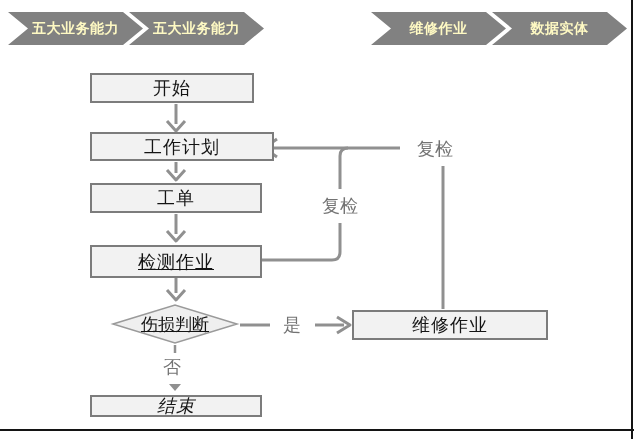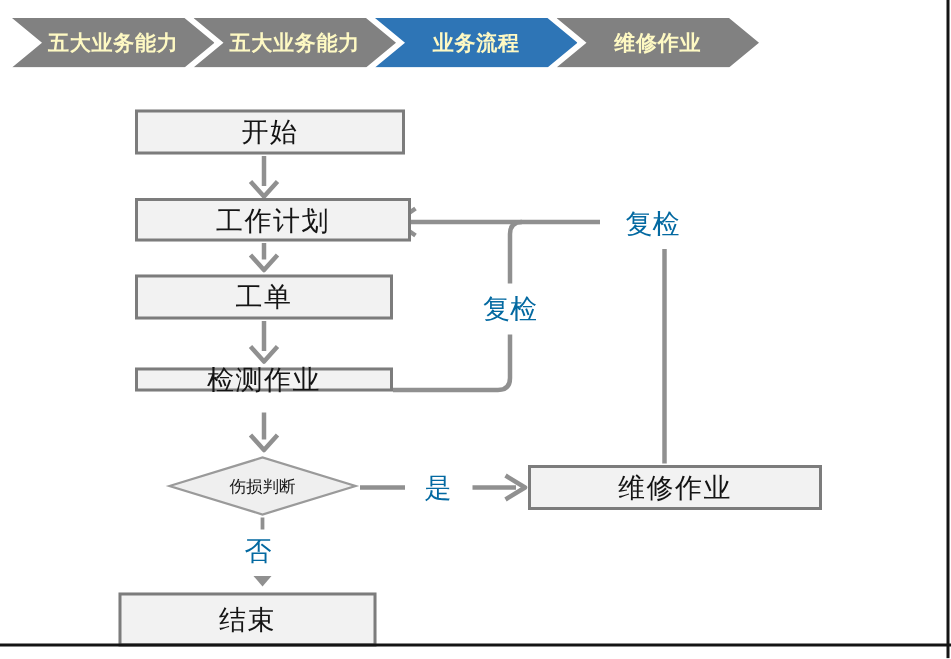--- a/index.html
+++ b/index.html
@@ -25,50 +25,50 @@
   .chevron.active{background:#2E75B6;}
   .c0{left:0;} .c1{left:121px;} .c2{left:242px;} .c3{left:363px;} .c4{left:484px;}
 
   
   .edges{position:absolute;left:0;top:0;width:634px;height:439px;}
   .node{
     position:absolute;background:#f2f2f2;border:2px solid #7c7c7c;
     box-sizing:border-box;display:flex;align-items:center;justify-content:center;
     font-size:18px;color:#141414;letter-spacing:1px;white-space:nowrap;
   }
-  .n-start{left:90px;top:73px;width:180px;height:30px;}
+  .n-start{left:90px;top:73px;width:164px;height:30px;}
   .n-plan{left:90px;top:132px;width:184px;height:29px;}
   .n-order{left:90px;top:183px;width:172px;height:30px;}
-  .n-inspect{left:90px;top:245px;width:172px;height:16px;}
+  .n-inspect{left:90px;top:245px;width:172px;height:33px;text-decoration:underline;}
   .n-repair{left:352px;top:310px;width:196px;height:30px;}
-  .n-end{left:79px;top:395px;width:172px;height:36px;}
+  .n-end{left:90px;top:395px;width:172px;height:22px;font-style:italic;}
   .n-decision{
     position:absolute;left:113px;top:304px;width:124px;height:40px;
     display:flex;align-items:center;justify-content:center;
-    font-size:11px;color:#141414;background:transparent;border:none;
+    font-size:17px;color:#141414;background:transparent;border:none;text-decoration:underline;
   }
   .edge-label{
     position:absolute;display:flex;align-items:center;justify-content:center;
-    font-size:18px;color:#0369a1;background:#ffffff;white-space:nowrap;
+    font-size:18px;color:#737373;background:#ffffff;white-space:nowrap;
   }
   .l-yes{left:278px;top:313px;width:28px;height:24px;}
   .l-no{left:158px;top:355px;width:28px;height:24px;}
   .l-recheck-inner{left:314px;top:193px;width:52px;height:26px;}
   .l-recheck-outer{left:407px;top:136px;width:56px;height:26px;}
 </style>
 </head>
 <body>
 
 <div class="canvas">
 
   <div class="chevron-bar">
     <div class="chevron c0">五大业务能力</div>
     <div class="chevron c1">五大业务能力</div>
-    <div class="chevron c2 active">业务流程</div>
     <div class="chevron c3">维修作业</div>
+    <div class="chevron c4">数据实体</div>
   </div>
 
   <svg class="edges" viewBox="0 0 634 439" xmlns="http://www.w3.org/2000/svg">
     <g stroke="#909090" stroke-width="3" fill="none" stroke-linecap="butt" stroke-linejoin="round">
 
       <path d="M176 104 L176 124"></path>
       <path d="M167 121 L176 131 L185 121"></path>
 
       <path d="M176 162 L176 173"></path>
       <path d="M167 170 L176 180 L185 170"></path>

